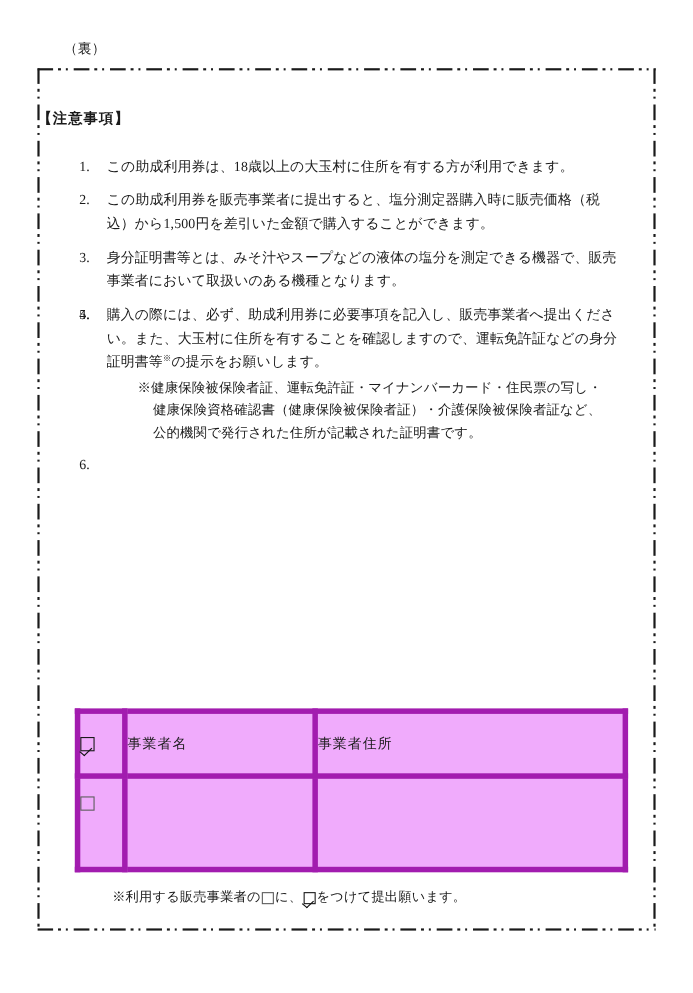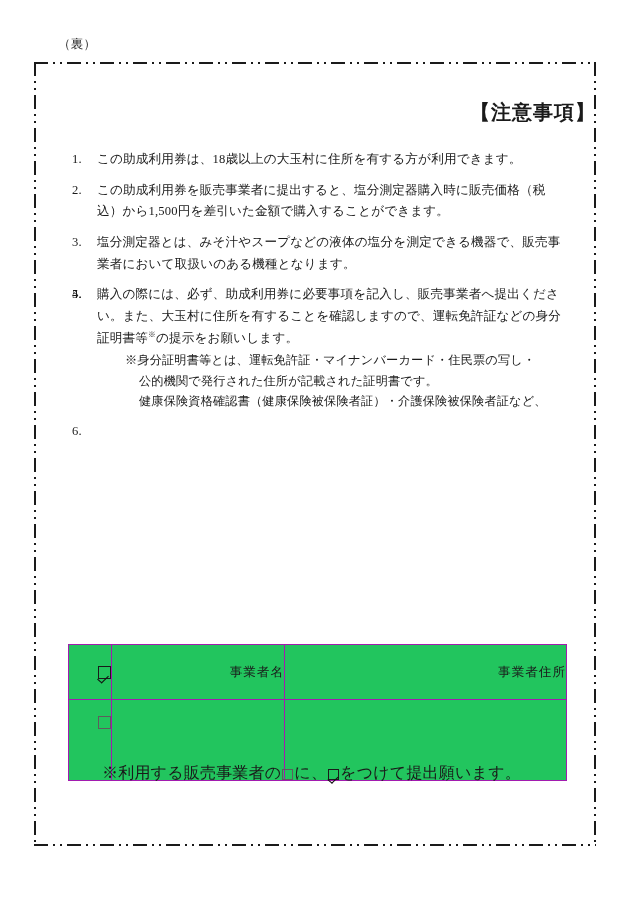--- a/index.html
+++ b/index.html
@@ -84,22 +84,22 @@
     position: absolute;
     left: 34px;
     top: 62px;
     width: 562px;
     height: 784px;
     box-sizing: border-box;
     padding: 0;
   }
 
   .doc-title {
-    text-align: right;
-    font-size: 20px;
+    text-align: left;
+    font-size: 13px;
     font-weight: bold;
     letter-spacing: 1px;
     margin: 0;
     padding-top: 38px;
     line-height: 1.2;
   }
 
   
   .notice-list {
     list-style: none;
@@ -170,24 +170,24 @@
 
   .vendor-table {
     position: absolute;
     left: 34px;
     top: 582px;
     width: 498px;
     border-collapse: collapse;
     table-layout: fixed;
   }
   .vendor-table td {
-    border: 1px solid #a21caf;
-    background: #22c55e;
+    border: 5px solid #a21caf;
+    background: #f0abfc;
     font-size: 12.6px;
-    text-align: right;
+    text-align: left;
     vertical-align: middle;
     padding: 0;
     letter-spacing: 1px;
   }
   .vendor-table .col-check { width: 43px; }
   .vendor-table .col-name  { width: 173px; }
   .vendor-table .col-addr  { width: 282px; }
 
   .vendor-table tr.header-row td { height: 54px; }
   .vendor-table tr.entry-row  td { height: 66px; vertical-align: top; }
@@ -224,22 +224,22 @@
     height: 9px;
     border-right: 1.8px solid #111;
     border-bottom: 1.8px solid #111;
     transform: rotate(40deg) skewX(-6deg);
     transform-origin: center;
   }
 
   .table-footnote {
     position: absolute;
     left: 68px;
-    top: 698px;
-    font-size: 16px;
+    top: 744px;
+    font-size: 12px;
     letter-spacing: 0.2px;
     line-height: 1.6;
     white-space: nowrap;
   }
   .table-footnote .box-empty {
     width: 11px;
     height: 11px;
     border-width: 1.3px;
     margin: 0 1px;
   }
@@ -282,34 +282,34 @@
         <span class="notice-body">この助成利用券は、18歳以上の大玉村に住所を有する方が利用できます。</span>
       </li>
 
       <li class="notice-item">
         <span class="notice-num">2.</span>
         <span class="notice-body">この助成利用券を販売事業者に提出すると、塩分測定器購入時に販売価格（税込）から1,500円を差引いた金額で購入することができます。</span>
       </li>
 
       <li class="notice-item">
         <span class="notice-num">3.</span>
-        <span class="notice-body">塩分測定器とは、みそ汁やスープなどの液体の塩分を測定できる機器で、販売事業者において取扱いのある機種となります。</span>
+        <span class="notice-body">身分証明書等とは、みそ汁やスープなどの液体の塩分を測定できる機器で、販売事業者において取扱いのある機種となります。</span>
       </li>
 
       <li class="notice-item">
         <span class="notice-num">4.</span>
       </li>
 
       <li class="notice-item">
         <span class="notice-num">5.</span>
         <span class="notice-body"><span>購入の際には、必ず、助成利用券に必要事項を記入し、販売事業者へ提出ください。また、大玉村に住所を有することを確認しますので、運転免許証などの身分証明書等</span><sup>※</sup><span>の提示をお願いします。</span></span>
         <span class="subnote">
-          <span class="subnote-line first">※身分証明書等とは、運転免許証・マイナンバーカード・住民票の写し・</span>
+          <span class="subnote-line first">※健康保険被保険者証、運転免許証・マイナンバーカード・住民票の写し・</span>
+          <span class="subnote-line">健康保険資格確認書（健康保険被保険者証）・介護保険被保険者証など、</span>
           <span class="subnote-line">公的機関で発行された住所が記載された証明書です。</span>
-          <span class="subnote-line">健康保険資格確認書（健康保険被保険者証）・介護保険被保険者証など、</span>
         </span>
       </li>
 
       <li class="notice-item">
         <span class="notice-num">6.</span>
       </li>
 
     </ol>
 
 

